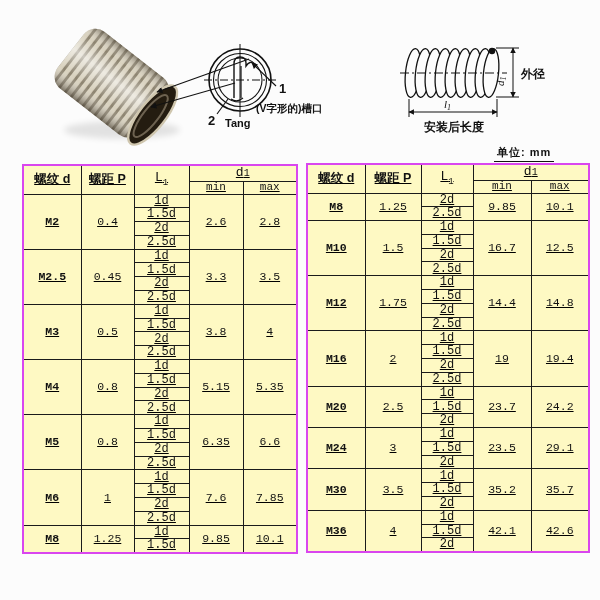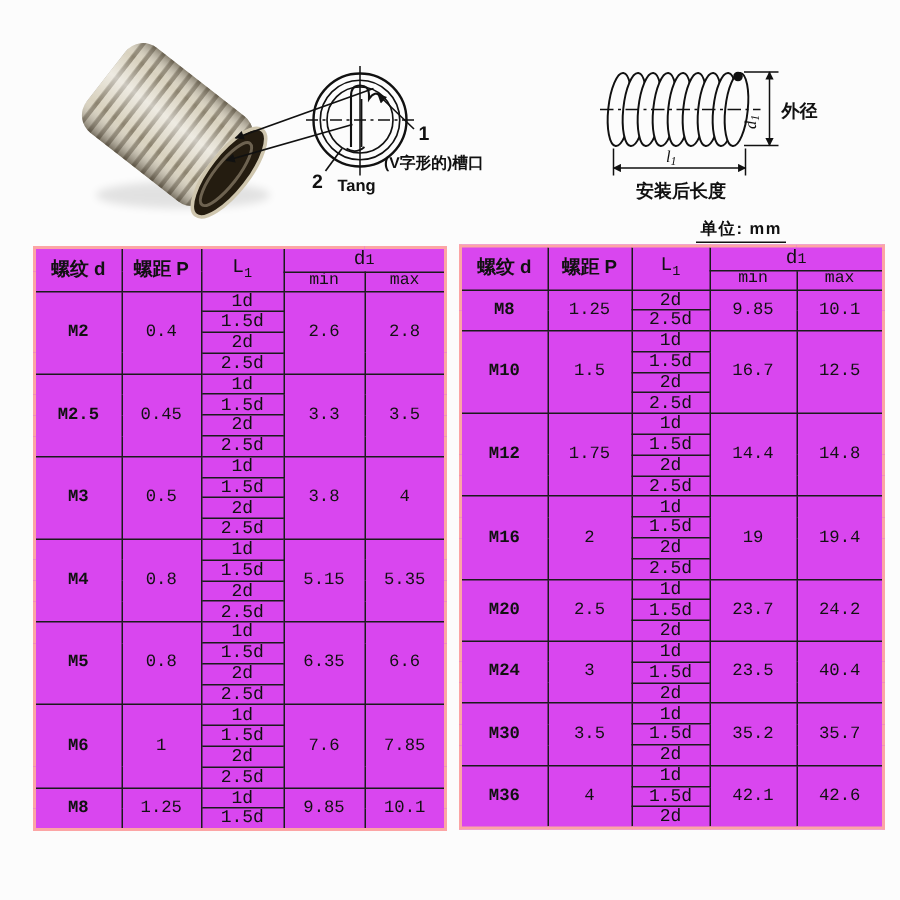--- a/index.html
+++ b/index.html
@@ -1,29 +1,29 @@
 <!DOCTYPE html>
 <html><head>
 <meta charset="utf-8">
 <style>
   html,body{margin:0;padding:0;}
   body{width:600px;height:600px;background:#ffffff;font-family:"Liberation Sans",sans-serif;}
   .canvas{position:relative;width:600px;height:600px;background:#fcfcfc;overflow:hidden;}
   #illustrations{position:absolute;left:0;top:0;width:600px;height:162px;}
   .unit-label{
-    position:absolute;left:464px;top:145px;
+    position:absolute;left:494px;top:145px;
     font-family:"Liberation Sans",sans-serif;font-size:11px;font-weight:bold;color:#111;
     border-bottom:1px solid #111;padding:0 3px 1px 3px;letter-spacing:1px;
   }
   .spec-table{position:absolute;}
   .spec-table.left{left:22px;top:164px;width:274px;}
   .spec-table.right{left:306px;top:163px;width:282px;}
   .spec-table table{
     border-collapse:collapse;table-layout:fixed;width:100%;
-    border:2px solid #fca5a5;background:#d946ef;
+    border:2px solid #d946ef;background:#fef9c3;text-decoration:underline;
   }
   .spec-table td,.spec-table th{
     border:1px solid #1b1b1b;text-align:center;vertical-align:middle;padding:0;
     font-family:"Liberation Mono","DejaVu Sans Mono",monospace;
     font-size:11px;color:#111;line-height:1.05;font-weight:normal;
     overflow:hidden;white-space:nowrap;
   }
   .spec-table thead tr.r1{height:16px;}
   .spec-table thead tr.r2{height:13px;}
   .spec-table tbody tr{height:13.8px;}
@@ -356,21 +356,21 @@
             <td rowspan="1" class="c-l1">1.5d</td>
           </tr>
           <tr>
             <td rowspan="1" class="c-l1">2d</td>
           </tr>
           <tr>
             <td rowspan="3" class="c-thread">M24</td>
             <td rowspan="3" class="c-pitch">3</td>
             <td rowspan="1" class="c-l1">1d</td>
             <td rowspan="3" class="c-min">23.5</td>
-            <td rowspan="3" class="c-max">40.4</td>
+            <td rowspan="3" class="c-max">29.1</td>
           </tr>
           <tr>
             <td rowspan="1" class="c-l1">1.5d</td>
           </tr>
           <tr>
             <td rowspan="1" class="c-l1">2d</td>
           </tr>
           <tr>
             <td rowspan="3" class="c-thread">M30</td>
             <td rowspan="3" class="c-pitch">3.5</td>

